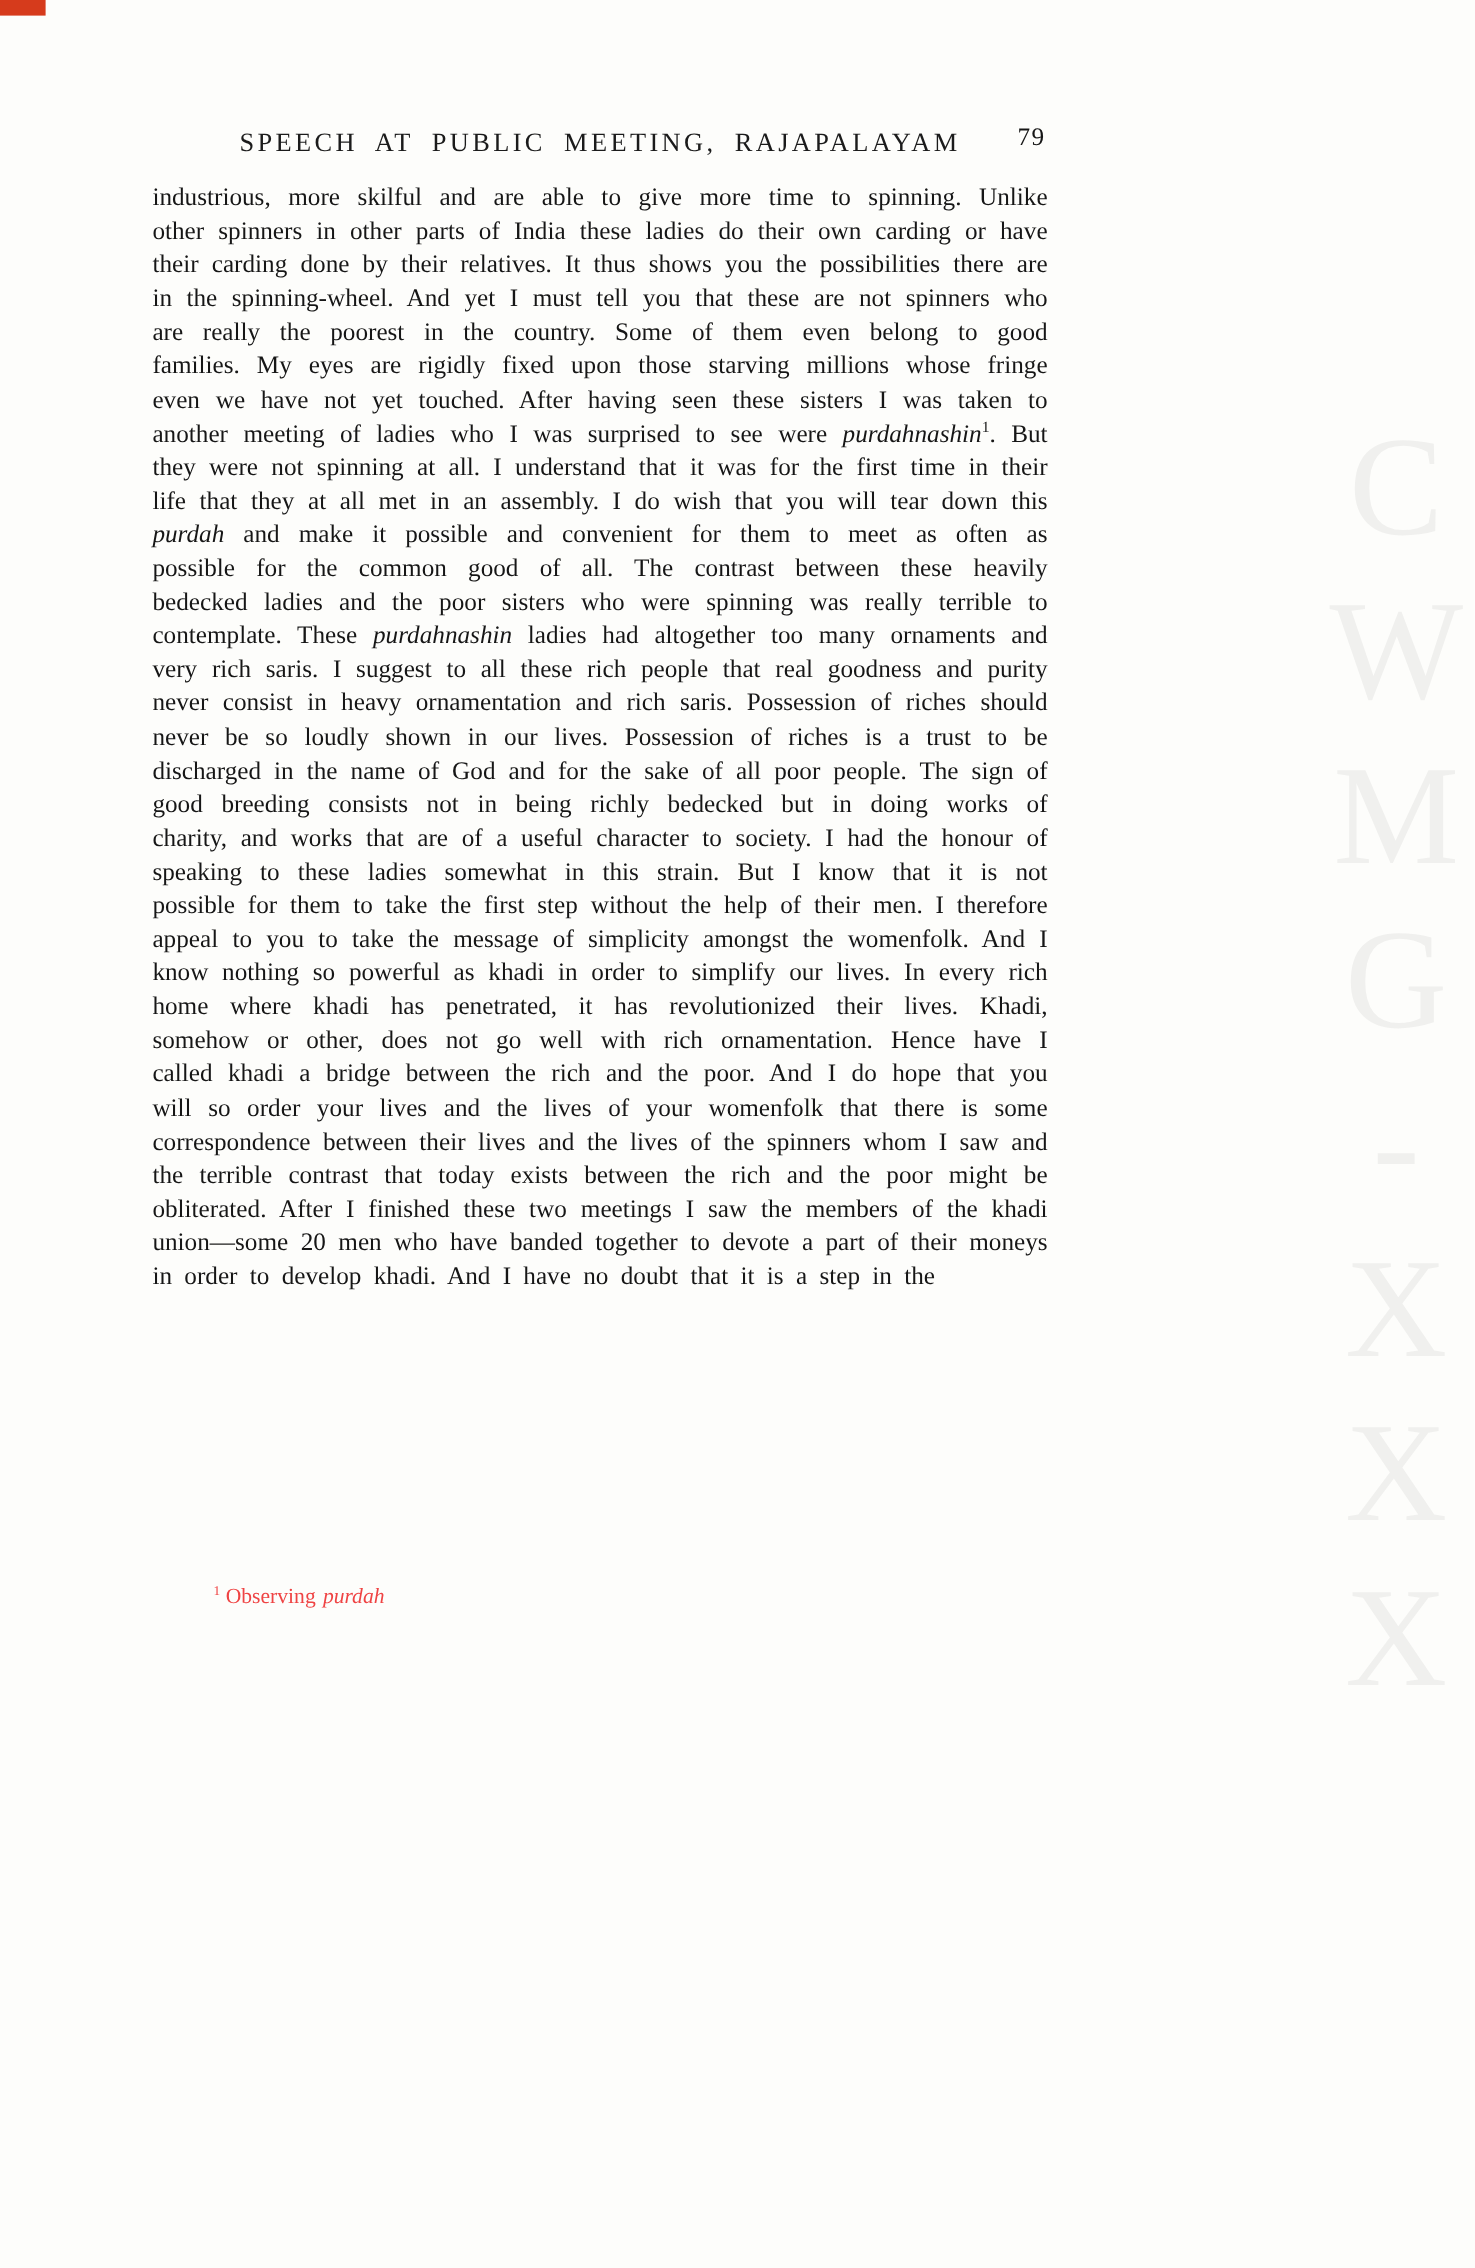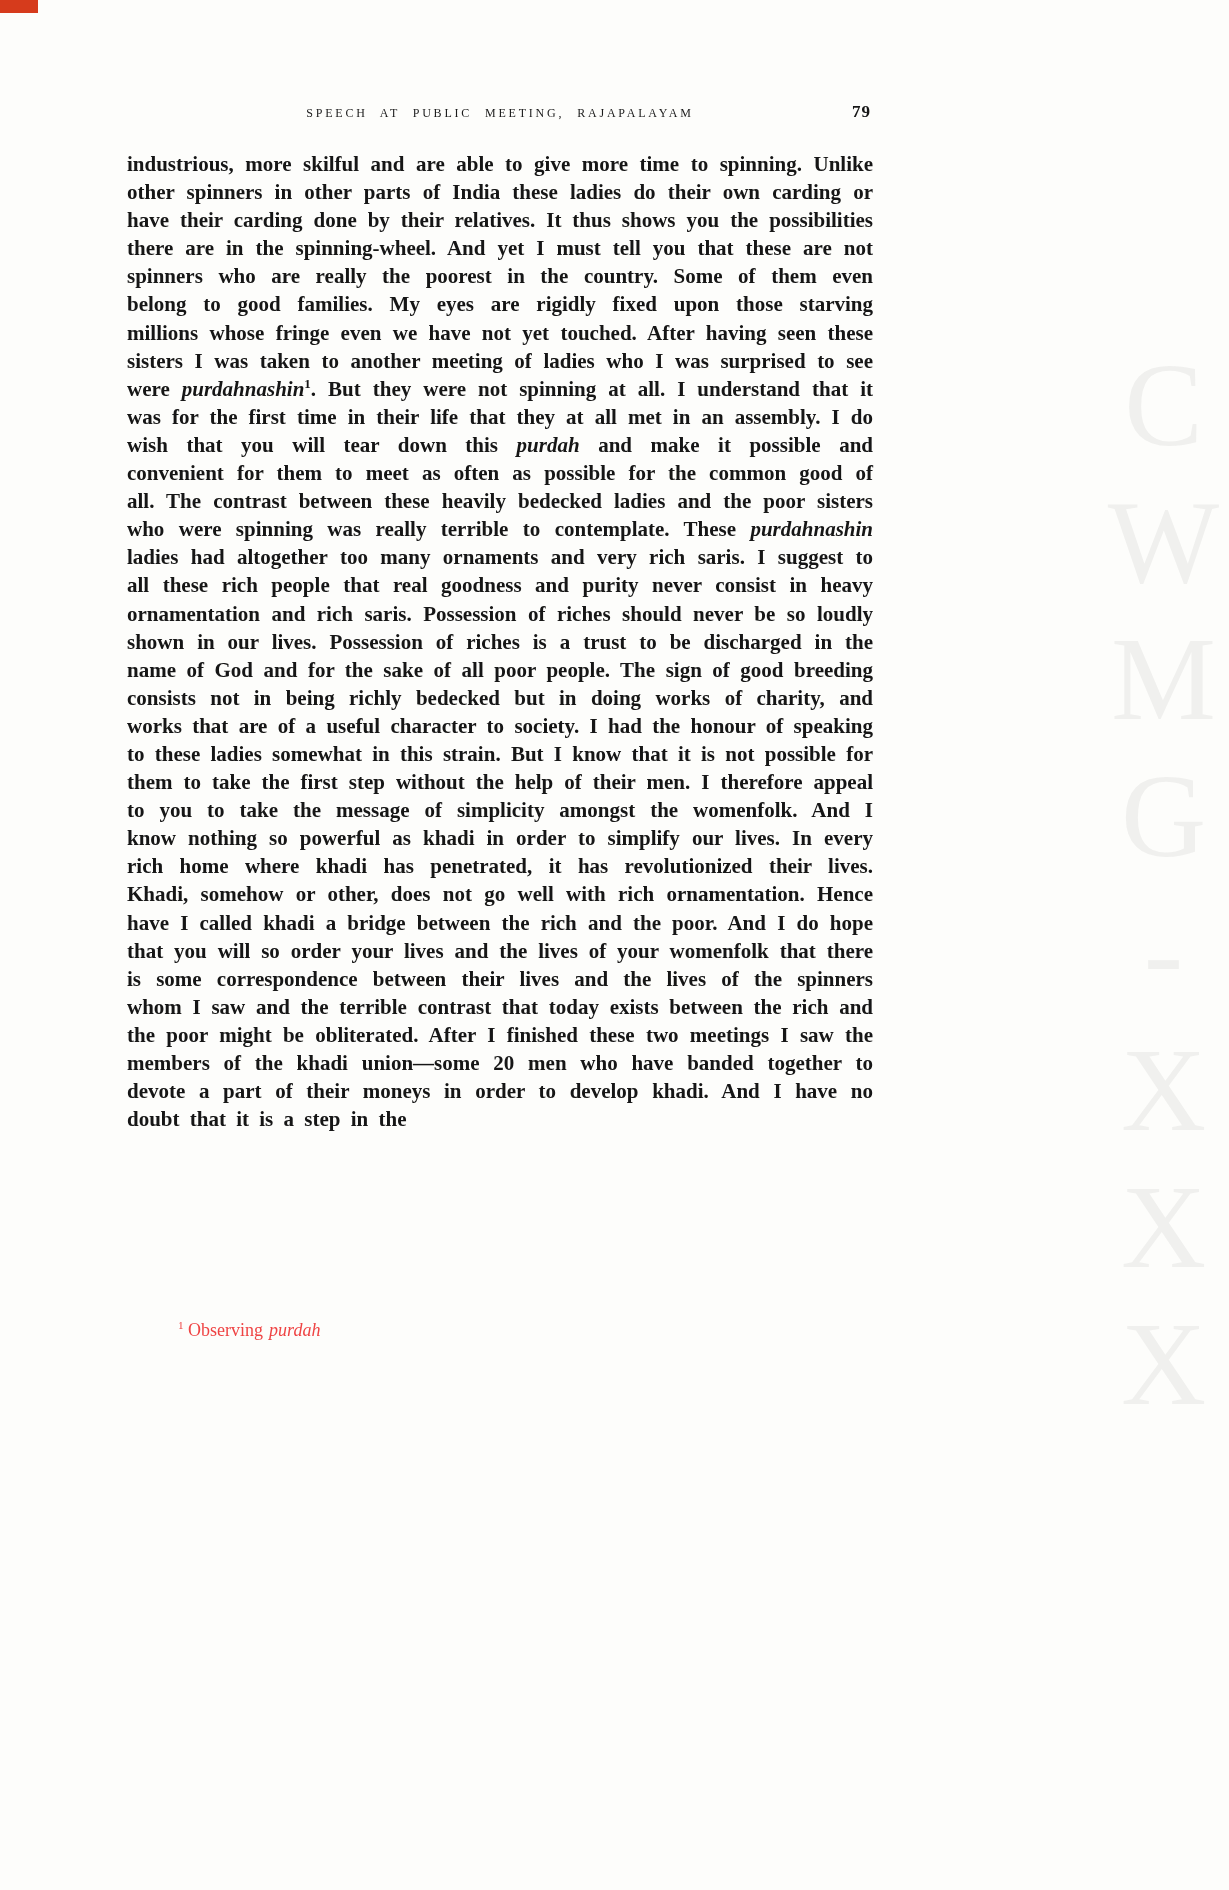--- a/index.html
+++ b/index.html
@@ -41,45 +41,43 @@
   .header {
     position: absolute;
     top: 106px;
     left: 127px;
     width: 746px;
     display: flex;
     justify-content: center;
     align-items: baseline;
   }
   .header-title {
-    font-size: 12px;
+    font-size: 22px;
     letter-spacing: 2.8px;
     word-spacing: 7px;
     color: #1b1b1b;
     text-align: center;
   }
   .page-number {
     position: absolute;
     right: 2px;
     top: -4px;
-    font-size: 17px;
+    font-size: 21px;
     letter-spacing: 1px;
-    font-weight: bold;
   }
   .body-text {
     position: absolute;
     top: 150px;
     left: 127px;
     width: 746px;
     font-size: 21px;
     line-height: 28.1px;
     text-align: justify;
     word-spacing: 5px;
     color: #161616;
-    font-weight: bold;
   }
   .body-text em {
     font-style: italic;
   }
   sup {
     font-size: 0.62em;
     vertical-align: super;
     line-height: 0;
   }
   .footnote {

